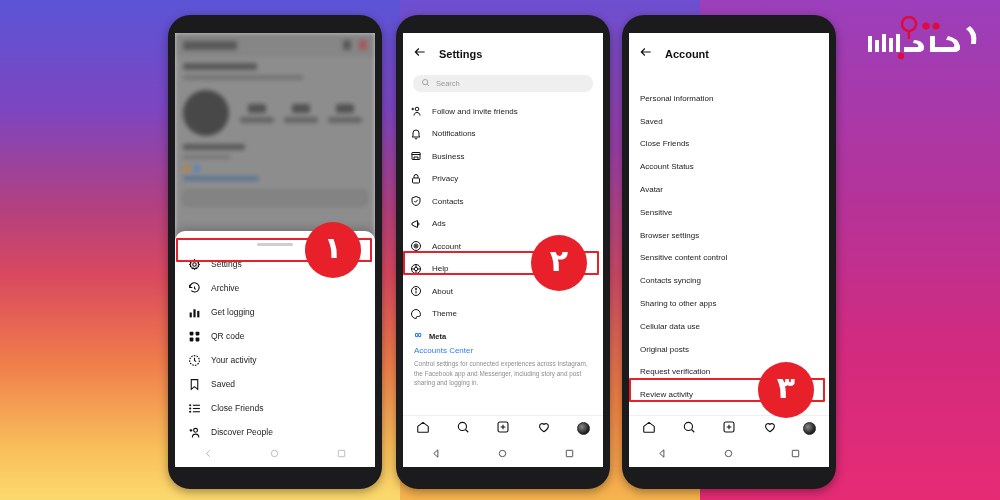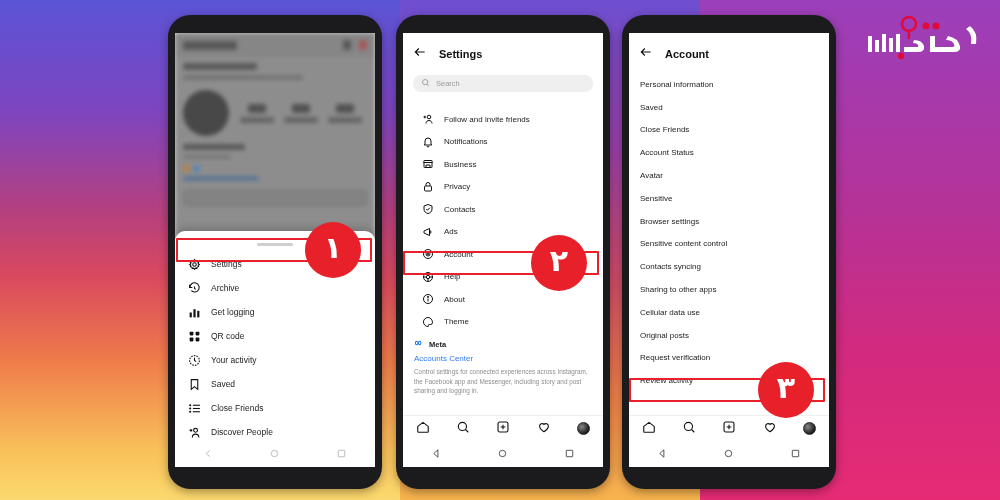--- a/index.html
+++ b/index.html
@@ -103,27 +103,27 @@
     position:absolute; left:0; right:0; bottom:0; height:26px;
     background:#fff; display:flex; align-items:center; justify-content:space-around;
   }
   .sysnav svg { width:11px; height:11px; }
 
   
   .hdr { display:flex; align-items:center; gap:12px; height:30px; padding:0 10px; margin-top:6px; }
   .hdr .ttl { font-size:11px; font-weight:bold; color:#111; }
   .hdr svg { width:14px; height:14px; }
   .searchbar {
-    margin: 6px 10px 16px; height:17px; border-radius:8px; background:#efefef;
+    margin: 6px 10px 8px; height:17px; border-radius:8px; background:#efefef;
     display:flex; align-items:center; gap:6px; padding:0 8px;
     font-size:7.5px; color:#9a9a9a;
   }
   .searchbar svg { width:9px; height:9px; }
   .set-row {
-    display:flex; align-items:center; gap:10px; height:22.5px; padding:0 18px;
+    display:flex; align-items:center; gap:10px; height:22.5px; padding:0 6px;
     font-size:8px; color:#1c1c1c;
   }
   .set-row .ic { width:13px; flex:0 0 13px; display:flex; align-items:center; justify-content:center; }
   .set-row .ic svg { width:12px; height:12px; }
   .meta-block { padding: 6px 11px 0; }
   .meta-brand { display:flex; align-items:center; gap:4px; font-size:7.5px; font-weight:bold; color:#1c1c1c; }
   .meta-brand svg { width:11px; height:8px; }
   .meta-link { font-size:8px; color:#2e7cf6; margin-top:5px; }
   .meta-desc { font-size:6.4px; color:#8e8e8e; line-height:1.5; margin-top:4px; }
 
@@ -501,21 +501,21 @@
   <div class="phone" id="phone3">
     <div class="screen">
 
       <div class="hdr">
         <span><svg viewBox="0 0 24 24" fill="none" stroke="#111" stroke-width="2">
               <path d="M20 12H4M10 6l-6 6 6 6"></path>
             </svg></span>
         <span class="ttl">Account</span>
       </div>
 
-      <div style="margin-top:4px;">
+      <div style="margin-top:18px;">
         <div class="acc-row">
             <span>Personal information</span>
           </div>
         <div class="acc-row">
             <span>Saved</span>
           </div>
         <div class="acc-row">
             <span>Close Friends</span>
           </div>
         <div class="acc-row">

